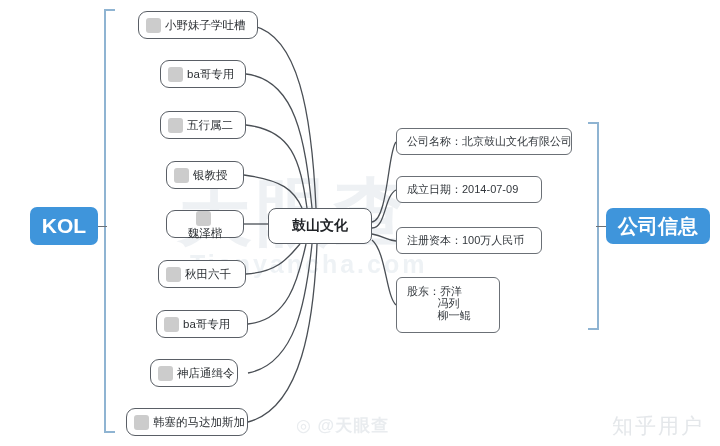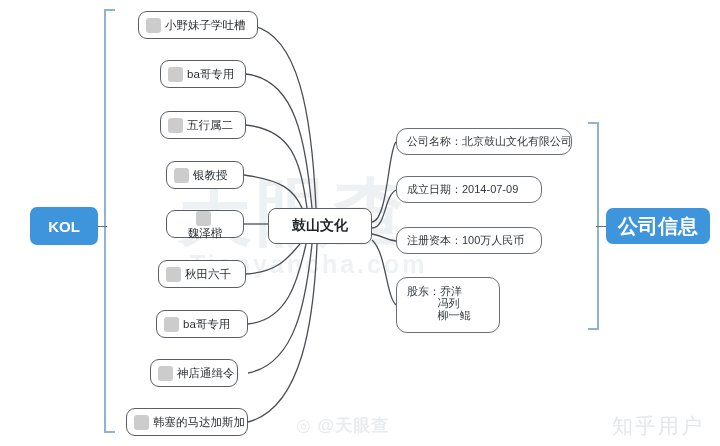--- a/index.html
+++ b/index.html
@@ -60,40 +60,40 @@
     left:268px;top:208px;width:104px;height:36px;
     justify-content:center;
     font-size:14px;font-weight:bold;color:#1f2226;
     border-width:1.5px;border-radius:8px;
     background:#fff;
   }
 
   
   .info-node{
     border:1.4px solid #6b7076;
-    border-radius:11px;
+    border-radius:6px;
     font-size:11px;color:#32373c;
     background:#fff;
     padding:0 10px;
   }
   #info-shareholders{
     display:block;padding:7px 10px;line-height:12px;white-space:pre;
   }
 
   
   .pill{
     position:absolute;
     display:flex;align-items:center;justify-content:center;
     border-radius:7px;
     color:#ffffff;font-weight:bold;
     box-sizing:border-box;
   }
   #pill-kol{
     left:30px;top:207px;width:68px;height:38px;
-    background:#3f95db;font-size:15px;letter-spacing:1px;
+    background:#3f95db;font-size:21px;letter-spacing:1px;
   }
   #pill-company{
     left:606px;top:208px;width:104px;height:36px;
     background:#3f95db;font-size:20px;letter-spacing:0px;
   }
 
   
   .bracket{position:absolute;box-sizing:border-box;border-color:#8fb4d2;}
   #bracket-left{
     left:104px;top:9px;width:11px;height:424px;

